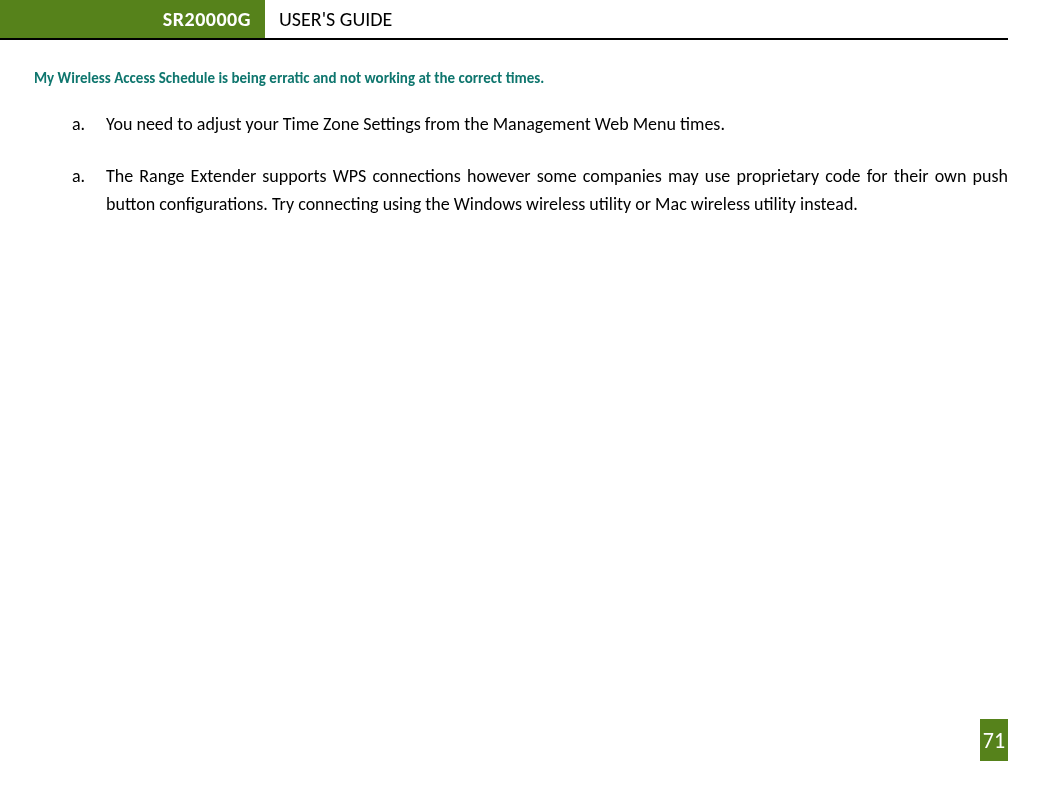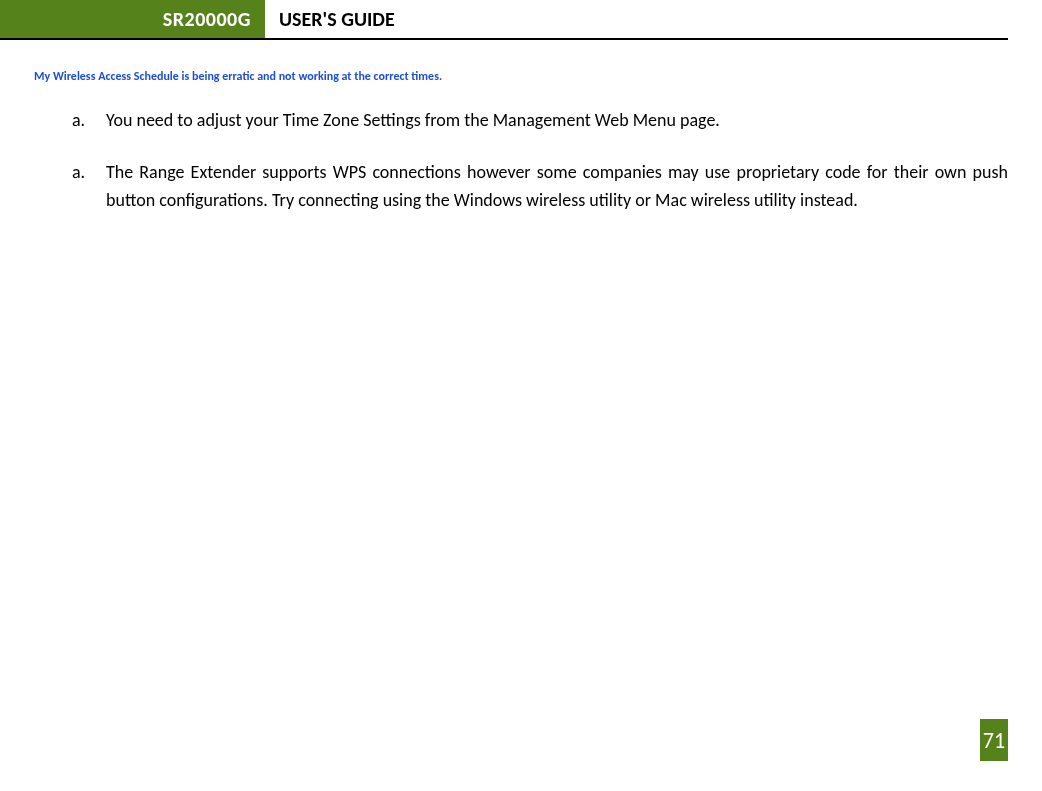--- a/index.html
+++ b/index.html
@@ -28,33 +28,33 @@
       font-size: 20px;
       padding: 0 14px 0 0;
       display: flex;
       align-items: center;
       justify-content: flex-end;
       width: 265px;
       letter-spacing: 0.5px;
     }
     .header-title {
       color: #000;
-      font-weight: bold;
+      font-weight: normal;
       font-size: 20px;
       padding-left: 14px;
       display: flex;
       align-items: center;
     }
     .content {
       padding: 28px 34px 0 34px;
     }
     .section-heading {
       font-weight: bold;
-      font-size: 12px;
-      color: #1d4ed8;
+      font-size: 15px;
+      color: #0f766e;
       margin-bottom: 22px;
       line-height: 1.4;
     }
     .list-item {
       display: flex;
       margin-left: 38px;
       margin-bottom: 24px;
       font-size: 18px;
       color: #000;
       line-height: 1.55;
@@ -87,21 +87,21 @@
 <div class="header-bar">
   <div class="header-model">SR20000G</div>
   <div class="header-title">USER'S GUIDE</div>
 </div>
 
 <div class="content">
 
   <div class="section-heading">My Wireless Access Schedule is being erratic and not working at the correct times.</div>
   <div class="list-item">
     <div class="list-marker">a.</div>
-    <div class="list-text">You need to adjust your Time Zone Settings from the Management Web Menu page.</div>
+    <div class="list-text">You need to adjust your Time Zone Settings from the Management Web Menu times.</div>
   </div>
 
   <div class="list-item">
     <div class="list-marker">a.</div>
     <div class="list-text">The Range Extender supports WPS connections however some companies may use proprietary code for their own push button configurations. Try connecting using the Windows wireless utility or Mac wireless utility instead.</div>
   </div>
 
 </div>
 
 <div class="page-number">71</div>

